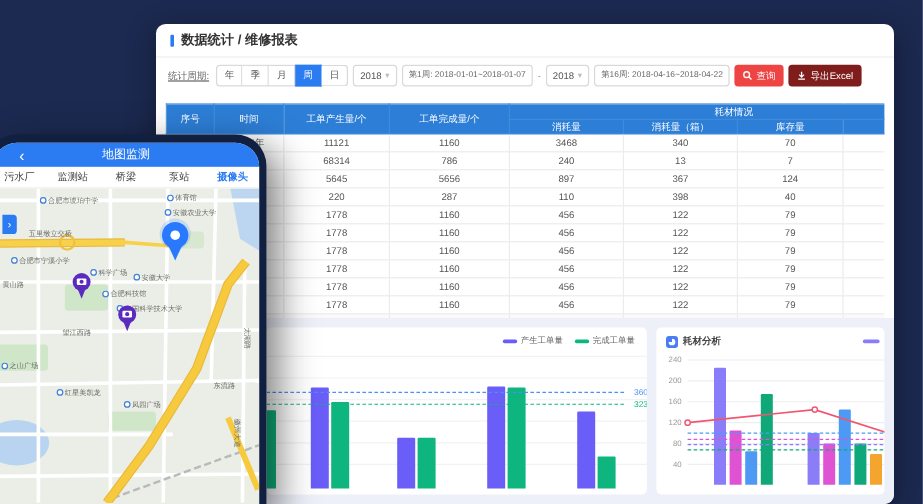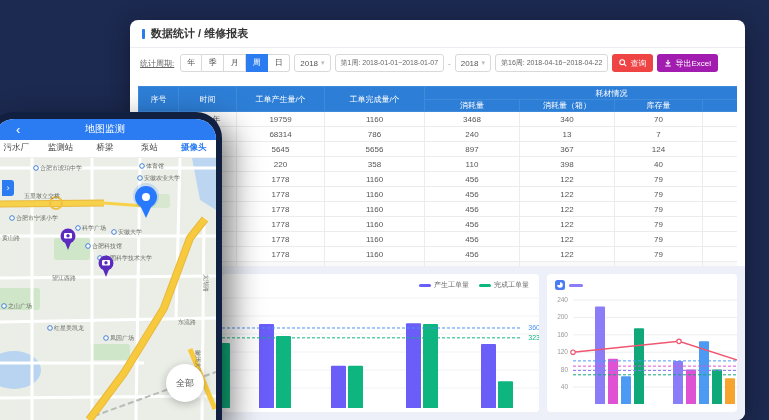--- a/index.html
+++ b/index.html
@@ -24,21 +24,21 @@
   .seg-btn.active { background:#2b7cf0; border-color:#2b7cf0; color:#fff; }
   .select { display:flex; align-items:center; gap:3px; height:18px; padding:0 5px; border:1px solid #d9d9d9;
     border-radius:3px; font-size:8px; color:#555; background:#fff; }
   .select .caret { color:#bbb; font-size:7px; }
   .text-input { height:18px; line-height:16px; padding:0 5px; border:1px solid #d9d9d9; border-radius:3px;
     font-size:7px; color:#666; background:#fff; }
   .dash-sep { font-size:8px; color:#999; }
   .btn { display:flex; align-items:center; gap:3px; height:18px; padding:0 7px; border:none; border-radius:3px;
     color:#fff; font-size:8px; cursor:pointer; }
   .btn-search { background:#ef4444; }
-  .btn-export { background:#a21caf; }
+  .btn-export { background:#7f1d1d; }
 
   .table-wrap { margin:8px 8px 0; overflow:hidden; }
   table { width:660px; table-layout:fixed; border-collapse:collapse; }
   thead th { background:#2d7ed6; color:#fff; font-weight:normal; font-size:8px; border:1px solid #3e8adb; }
   thead tr.h1 th { height:13px; }
   thead tr.h2 th { height:12px; }
   tbody td { height:15px; font-size:8px; color:#555; text-align:center; border:1px solid #ececec; background:#fff; }
   tbody tr.total td { background:#fafafa; color:#f25570; }
 
   .charts { flex:1; background:#edf0f8; display:flex; gap:8px; padding:8px; }
@@ -140,21 +140,21 @@
             <th>消耗量</th>
             <th>消耗量（箱）</th>
             <th>库存量</th>
             <th>金额</th>
           </tr>
         </thead>
         <tbody>
           <tr>
             <td>1</td>
             <td>2014年</td>
-            <td>19759</td>
+            <td>11121</td>
             <td>1160</td>
             <td>3468</td>
             <td>340</td>
             <td>70</td>
             <td>250</td>
           </tr>
           <tr>
             <td>2</td>
             <td>2015年</td>
             <td>68314</td>
@@ -171,21 +171,21 @@
             <td>5656</td>
             <td>897</td>
             <td>367</td>
             <td>124</td>
             <td>129</td>
           </tr>
           <tr>
             <td>4</td>
             <td>2017年</td>
             <td>220</td>
-            <td>358</td>
+            <td>287</td>
             <td>110</td>
             <td>398</td>
             <td>40</td>
             <td>19</td>
           </tr>
           <tr>
             <td>5</td>
             <td>2018年</td>
             <td>1778</td>
             <td>1160</td>
@@ -292,20 +292,21 @@
           <line x1="0" y1="47.855900000000005" x2="300" y2="47.855900000000005" stroke="#0fb57f" stroke-width="1" stroke-dasharray="3,2"></line>
           <text x="318" y="49.855900000000005" text-anchor="end" font-size="7" fill="#0fb57f">323</text>
         </svg>
     </div>
     <div class="chart-card right">
       <div class="chart-title-row">
         <svg width="10" height="10" viewBox="0 0 10 10">
           <rect width="10" height="10" rx="2.5" fill="#4a7df5"></rect>
           <path d="M5 2.2 A2.8 2.8 0 1 1 2.2 5 L5 5 Z" fill="#fff"></path>
         </svg>
+        <span class="title-text">耗材分析</span>
         <span class="mini-legend"></span>
       </div>
       <svg id="chartRight" width="193" height="114">
           <line x1="26" y1="10" x2="191" y2="10" stroke="#eeeef2" stroke-width="1"></line>
           <text x="21" y="12" text-anchor="end" font-size="6.5" fill="#999">240</text>
           <line x1="26" y1="27.400000000000006" x2="191" y2="27.400000000000006" stroke="#eeeef2" stroke-width="1"></line>
           <text x="21" y="29.400000000000006" text-anchor="end" font-size="6.5" fill="#999">200</text>
           <line x1="26" y1="44.80000000000001" x2="191" y2="44.80000000000001" stroke="#eeeef2" stroke-width="1"></line>
           <text x="21" y="46.80000000000001" text-anchor="end" font-size="6.5" fill="#999">160</text>
           <line x1="26" y1="62.2" x2="191" y2="62.2" stroke="#eeeef2" stroke-width="1"></line>
@@ -429,16 +430,15 @@
         </g>
 
         <g transform="translate(152,44)">
           <circle cx="0" cy="-6" r="13" fill="rgba(41,121,255,0.18)"></circle>
           <path d="M-7,1 L7,1 L0,16 Z" fill="#2979ff"></path>
           <circle cx="0" cy="-5" r="11" fill="#2979ff"></circle>
           <circle cx="0" cy="-5" r="4" fill="#fff"></circle>
         </g>
       </svg>
       <div class="expand-btn">›</div>
-      <div class="all-btn">全部</div>
     </div>
   </div>
 </section>
 
 </body></html>

